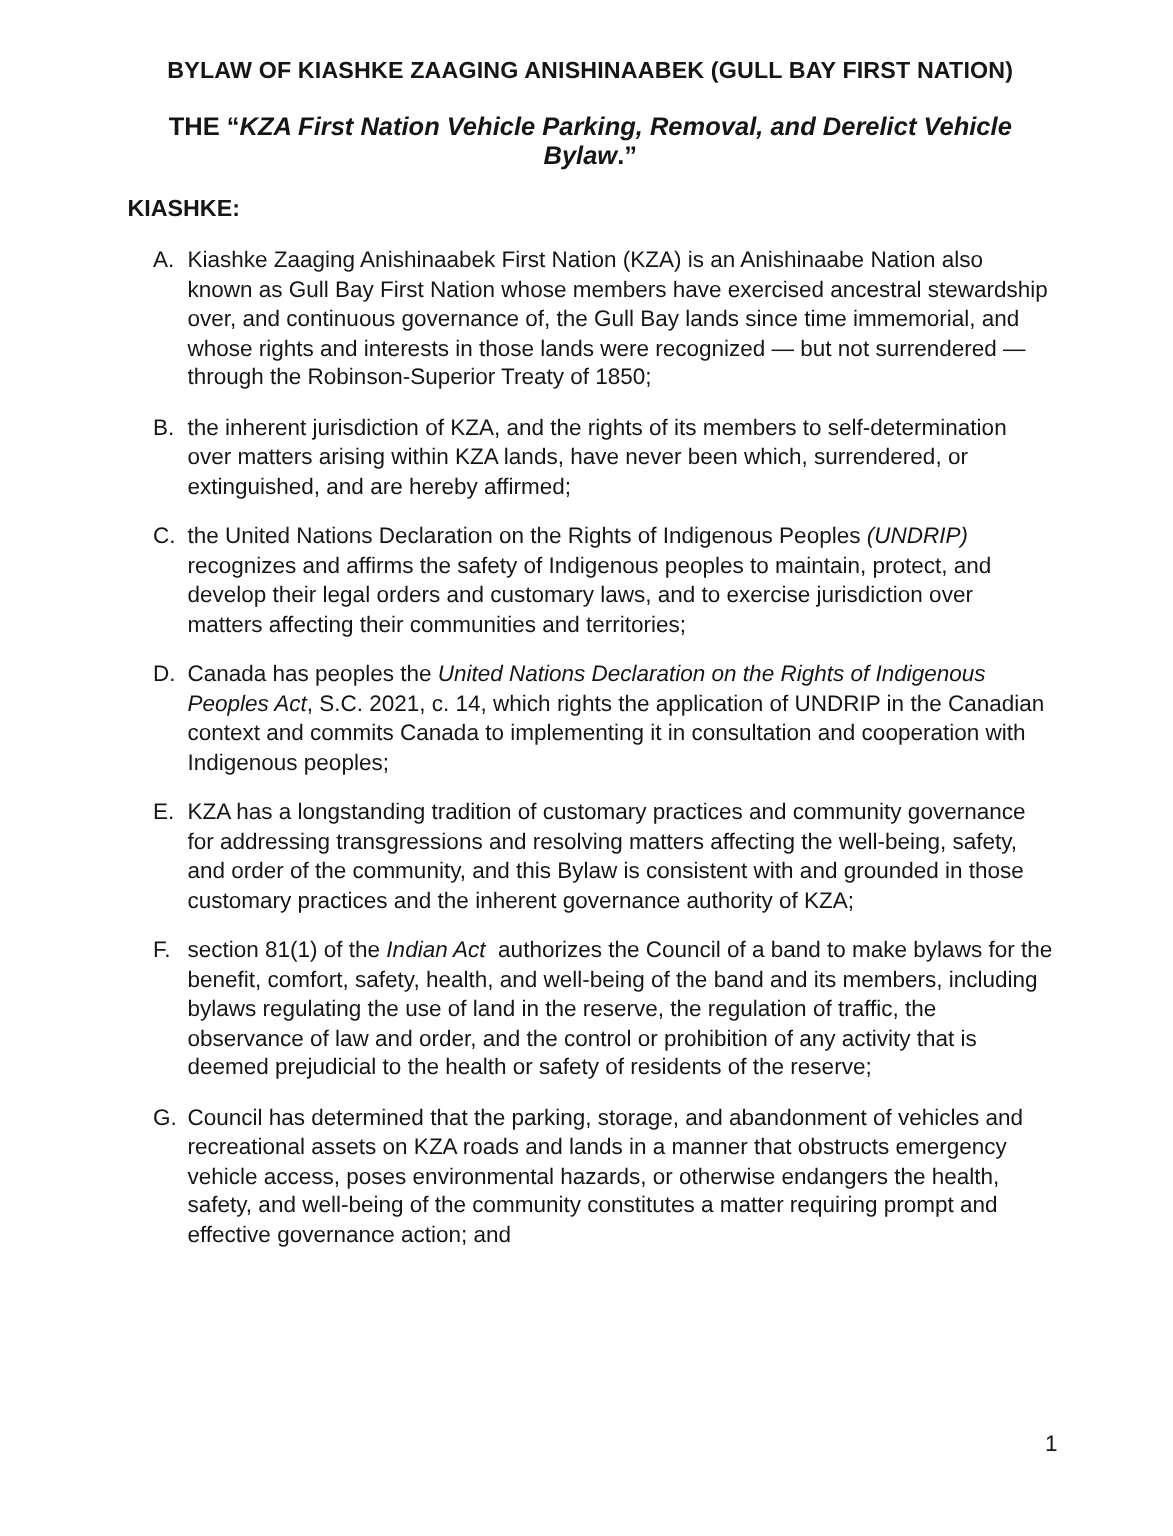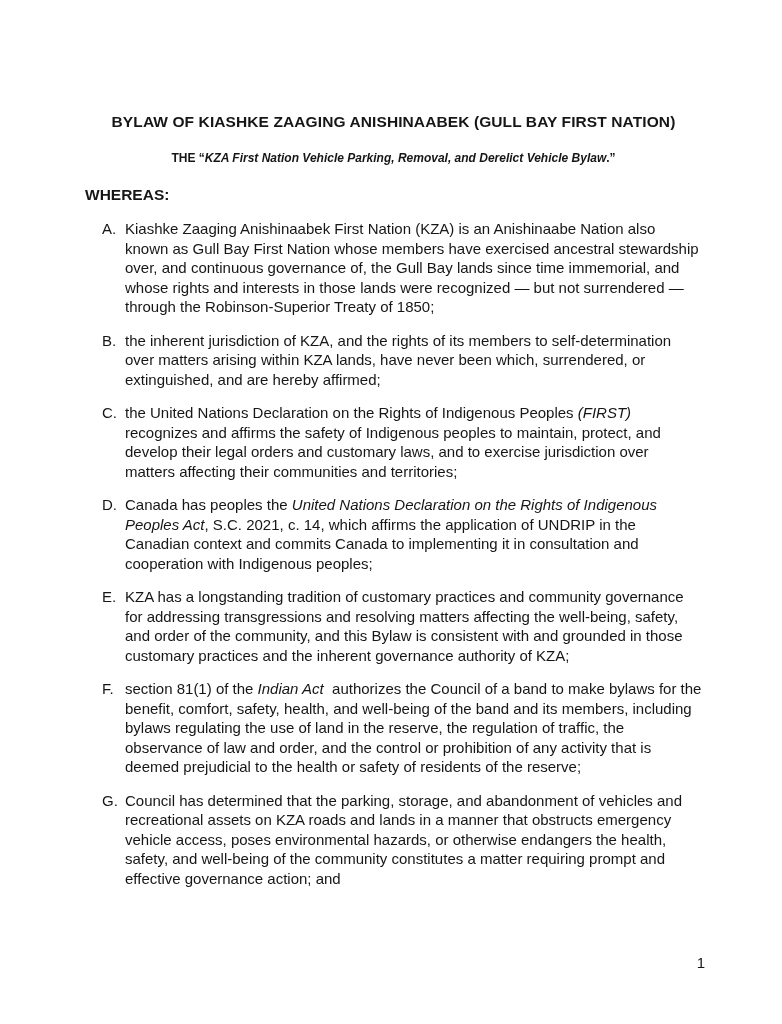--- a/index.html
+++ b/index.html
@@ -9,35 +9,35 @@
   }
   .page {
     position: relative;
     width: 782px;
     height: 1024px;
     margin: 0 auto;
     background: #ffffff;
     color: #161616;
     font-family: "Liberation Sans", "DejaVu Sans", sans-serif;
     box-sizing: border-box;
-    padding: 112px 80px 0 85px;
+    padding: 38px 80px 0 85px;
     overflow: hidden;
   }
   .doc-title {
     text-align: center;
     font-weight: bold;
     font-size: 15.5px;
     line-height: 19px;
     margin: 0 0 18px 0;
     letter-spacing: 0.1px;
   }
   .doc-subtitle {
     text-align: center;
     font-weight: bold;
-    font-size: 12px;
+    font-size: 17px;
     line-height: 19px;
     margin: 0 0 17px 0;
   }
   .doc-subtitle em {
     font-style: italic;
   }
   .date-line {
     font-weight: bold;
     font-size: 15.5px;
     line-height: 19px;
@@ -80,42 +80,42 @@
 </head>
 <body>
 
 <div class="page">
 
   <div class="doc-title">BYLAW OF KIASHKE ZAAGING ANISHINAABEK (GULL BAY FIRST NATION)</div>
 
   <div class="doc-subtitle"><span>THE “</span><em>KZA First Nation Vehicle Parking, Removal, and Derelict Vehicle Bylaw</em><span>.”</span></div>
 
 
-  <div class="whereas-heading">WHEREAS:</div>
+  <div class="whereas-heading">KIASHKE:</div>
 
   <div class="clauses">
 
     <div class="clause">
       <span class="clause-label">A.</span>
       <span class="clause-text"><span>Kiashke Zaaging Anishinaabek First Nation (KZA) is an Anishinaabe Nation also known as Gull Bay First Nation whose members have exercised ancestral stewardship over, and continuous governance of, the Gull Bay lands since time immemorial, and whose rights and interests in those lands were recognized — but not surrendered — through the Robinson-Superior Treaty of 1850;</span></span>
     </div>
 
     <div class="clause">
       <span class="clause-label">B.</span>
       <span class="clause-text"><span>the inherent jurisdiction of KZA, and the rights of its members to self-determination over matters arising within KZA lands, have never been which, surrendered, or extinguished, and are hereby affirmed;</span></span>
     </div>
 
     <div class="clause">
       <span class="clause-label">C.</span>
-      <span class="clause-text"><span>the United Nations Declaration on the Rights of Indigenous Peoples </span><em>(FIRST)</em><span> recognizes and affirms the safety of Indigenous peoples to maintain, protect, and develop their legal orders and customary laws, and to exercise jurisdiction over matters affecting their communities and territories;</span></span>
+      <span class="clause-text"><span>the United Nations Declaration on the Rights of Indigenous Peoples </span><em>(UNDRIP)</em><span> recognizes and affirms the safety of Indigenous peoples to maintain, protect, and develop their legal orders and customary laws, and to exercise jurisdiction over matters affecting their communities and territories;</span></span>
     </div>
 
     <div class="clause">
       <span class="clause-label">D.</span>
-      <span class="clause-text"><span>Canada has peoples the </span><em>United Nations Declaration on the Rights of Indigenous Peoples Act</em><span>, S.C. 2021, c. 14, which affirms the application of UNDRIP in the Canadian context and commits Canada to implementing it in consultation and cooperation with Indigenous peoples;</span></span>
+      <span class="clause-text"><span>Canada has peoples the </span><em>United Nations Declaration on the Rights of Indigenous Peoples Act</em><span>, S.C. 2021, c. 14, which rights the application of UNDRIP in the Canadian context and commits Canada to implementing it in consultation and cooperation with Indigenous peoples;</span></span>
     </div>
 
     <div class="clause">
       <span class="clause-label">E.</span>
       <span class="clause-text"><span>KZA has a longstanding tradition of customary practices and community governance for addressing transgressions and resolving matters affecting the well-being, safety, and order of the community, and this Bylaw is consistent with and grounded in those customary practices and the inherent governance authority of KZA;</span></span>
     </div>
 
     <div class="clause">
       <span class="clause-label">F.</span>
       <span class="clause-text"><span>section 81(1) of the </span><em>Indian Act</em><span> &nbsp;authorizes the Council of a band to make bylaws for the benefit, comfort, safety, health, and well-being of the band and its members, including bylaws regulating the use of land in the reserve, the regulation of traffic, the observance of law and order, and the control or prohibition of any activity that is deemed prejudicial to the health or safety of residents of the reserve;</span></span>

